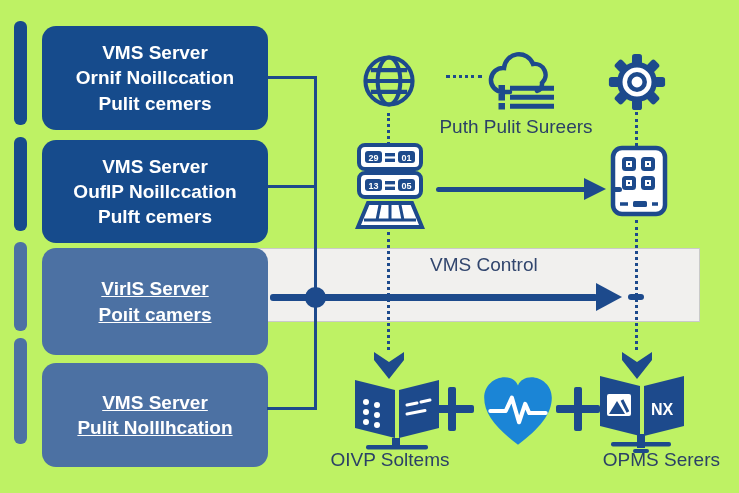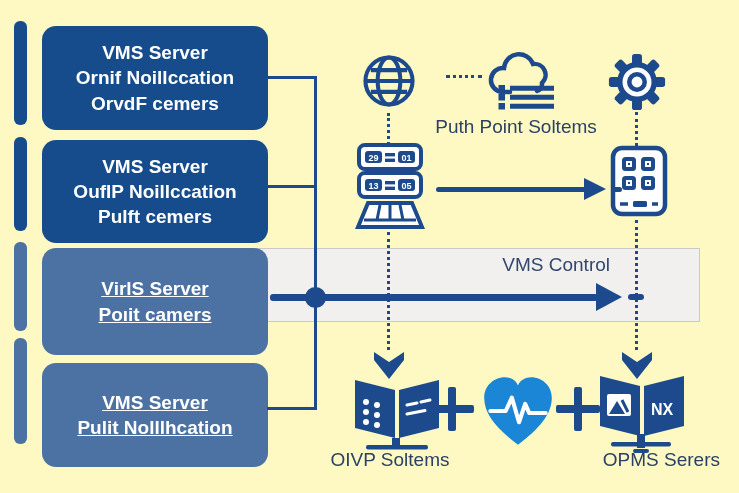--- a/index.html
+++ b/index.html
@@ -1,17 +1,17 @@
 <!DOCTYPE html>
 <html><head>
 <meta charset="utf-8">
 <style>
   html,body{margin:0;padding:0;background:#fff;}
   #stage{
-    position:relative;width:739px;height:493px;background:#fef9c3;
+    position:relative;width:739px;height:493px;background:#bef264;
     font-family:"Liberation Sans", sans-serif;overflow:hidden;
   }
   .abs{position:absolute;}
   
   .side-bar{position:absolute;left:14px;width:13px;border-radius:6px;}
   .lbox{
     position:absolute;left:42px;width:226px;border-radius:14px;
     display:flex;flex-direction:column;justify-content:center;align-items:center;
     color:#fff;font-weight:bold;font-size:19px;line-height:1.32;text-align:center;
     z-index:3;
@@ -22,21 +22,21 @@
   .hline{position:absolute;height:3px;background:#1d4a8c;z-index:4;}
   .spine{position:absolute;width:3px;background:#1d4a8c;z-index:4;}
   .dot-v{position:absolute;width:0;border-left:3px dotted #1d4a8c;z-index:5;}
   .dot-h{position:absolute;height:0;border-top:3px dotted #1d4a8c;z-index:5;}
   
   .band{
     position:absolute;left:244px;top:248px;width:456px;height:74px;
     background:#f1f0ee;border:1px solid #cacaca;z-index:1;box-sizing:border-box;
   }
   .band-label{
-    position:absolute;left:430px;top:254px;width:180px;text-align:right;
+    position:absolute;left:430px;top:254px;width:180px;text-align:left;
     color:#32466e;font-size:19px;z-index:2;
   }
   .thick-line{position:absolute;background:#1d4a8c;border-radius:3px;z-index:4;}
   .arrow-head{position:absolute;width:0;height:0;z-index:4;}
   .node-circle{position:absolute;width:21px;height:21px;border-radius:50%;background:#1d4a8c;z-index:5;}
   
   .diagram-label{
     position:absolute;text-align:center;color:#2b4166;font-size:19px;z-index:2;
   }
   
@@ -51,21 +51,21 @@
 <div id="stage">
 
   <div class="side-bar dark" style="top:21px;height:104px;"></div>
   <div class="side-bar dark" style="top:137px;height:94px;"></div>
   <div class="side-bar light" style="top:242px;height:89px;"></div>
   <div class="side-bar light" style="top:338px;height:106px;"></div>
 
   <div class="lbox dark" style="top:26px;height:104px;">
     <div>VMS Server</div>
     <div>Ornif Noillccation</div>
-    <div>OrvdF cemers</div>
+    <div>Pulit cemers</div>
   </div>
   <div class="lbox dark" style="top:140px;height:103px;">
     <div>VMS Server</div>
     <div>OufIP Noillccation</div>
     <div>Pulft cemers</div>
   </div>
   <div class="lbox light" style="top:248px;height:107px;">
     <div>VirlS Server</div>
     <div>Poıit camers</div>
   </div>
@@ -231,17 +231,17 @@
       <rect x="42" y="70" width="8" height="14"></rect>
       <rect x="16" y="78" width="60" height="4.5" rx="2"></rect>
       <rect x="38" y="85" width="16" height="4" rx="2"></rect>
     </g>
     <rect x="12" y="30" width="24" height="22" rx="2" fill="#fff"></rect>
     <polygon points="14,50 22,37 30,50" fill="#1d4a8c"></polygon>
     <path d="M27 36 L33 48" stroke="#1d4a8c" stroke-width="3"></path>
     <text x="67" y="51" fill="#fff" font-family="Liberation Sans, sans-serif" font-size="16" font-weight="bold" text-anchor="middle">NX</text>
   </svg>
 
-  <div class="diagram-label" style="left:416px;top:116px;width:200px;">Puth Point Soltems</div>
+  <div class="diagram-label" style="left:416px;top:116px;width:200px;">Puth Pulit Sureers</div>
   <div class="diagram-label" style="left:310px;top:449px;width:160px;text-align:center;">OIVP Soltems</div>
   <div class="diagram-label" style="left:560px;top:449px;width:160px;text-align:right;">OPMS Serers</div>
 
 </div>
 
 </body></html>

